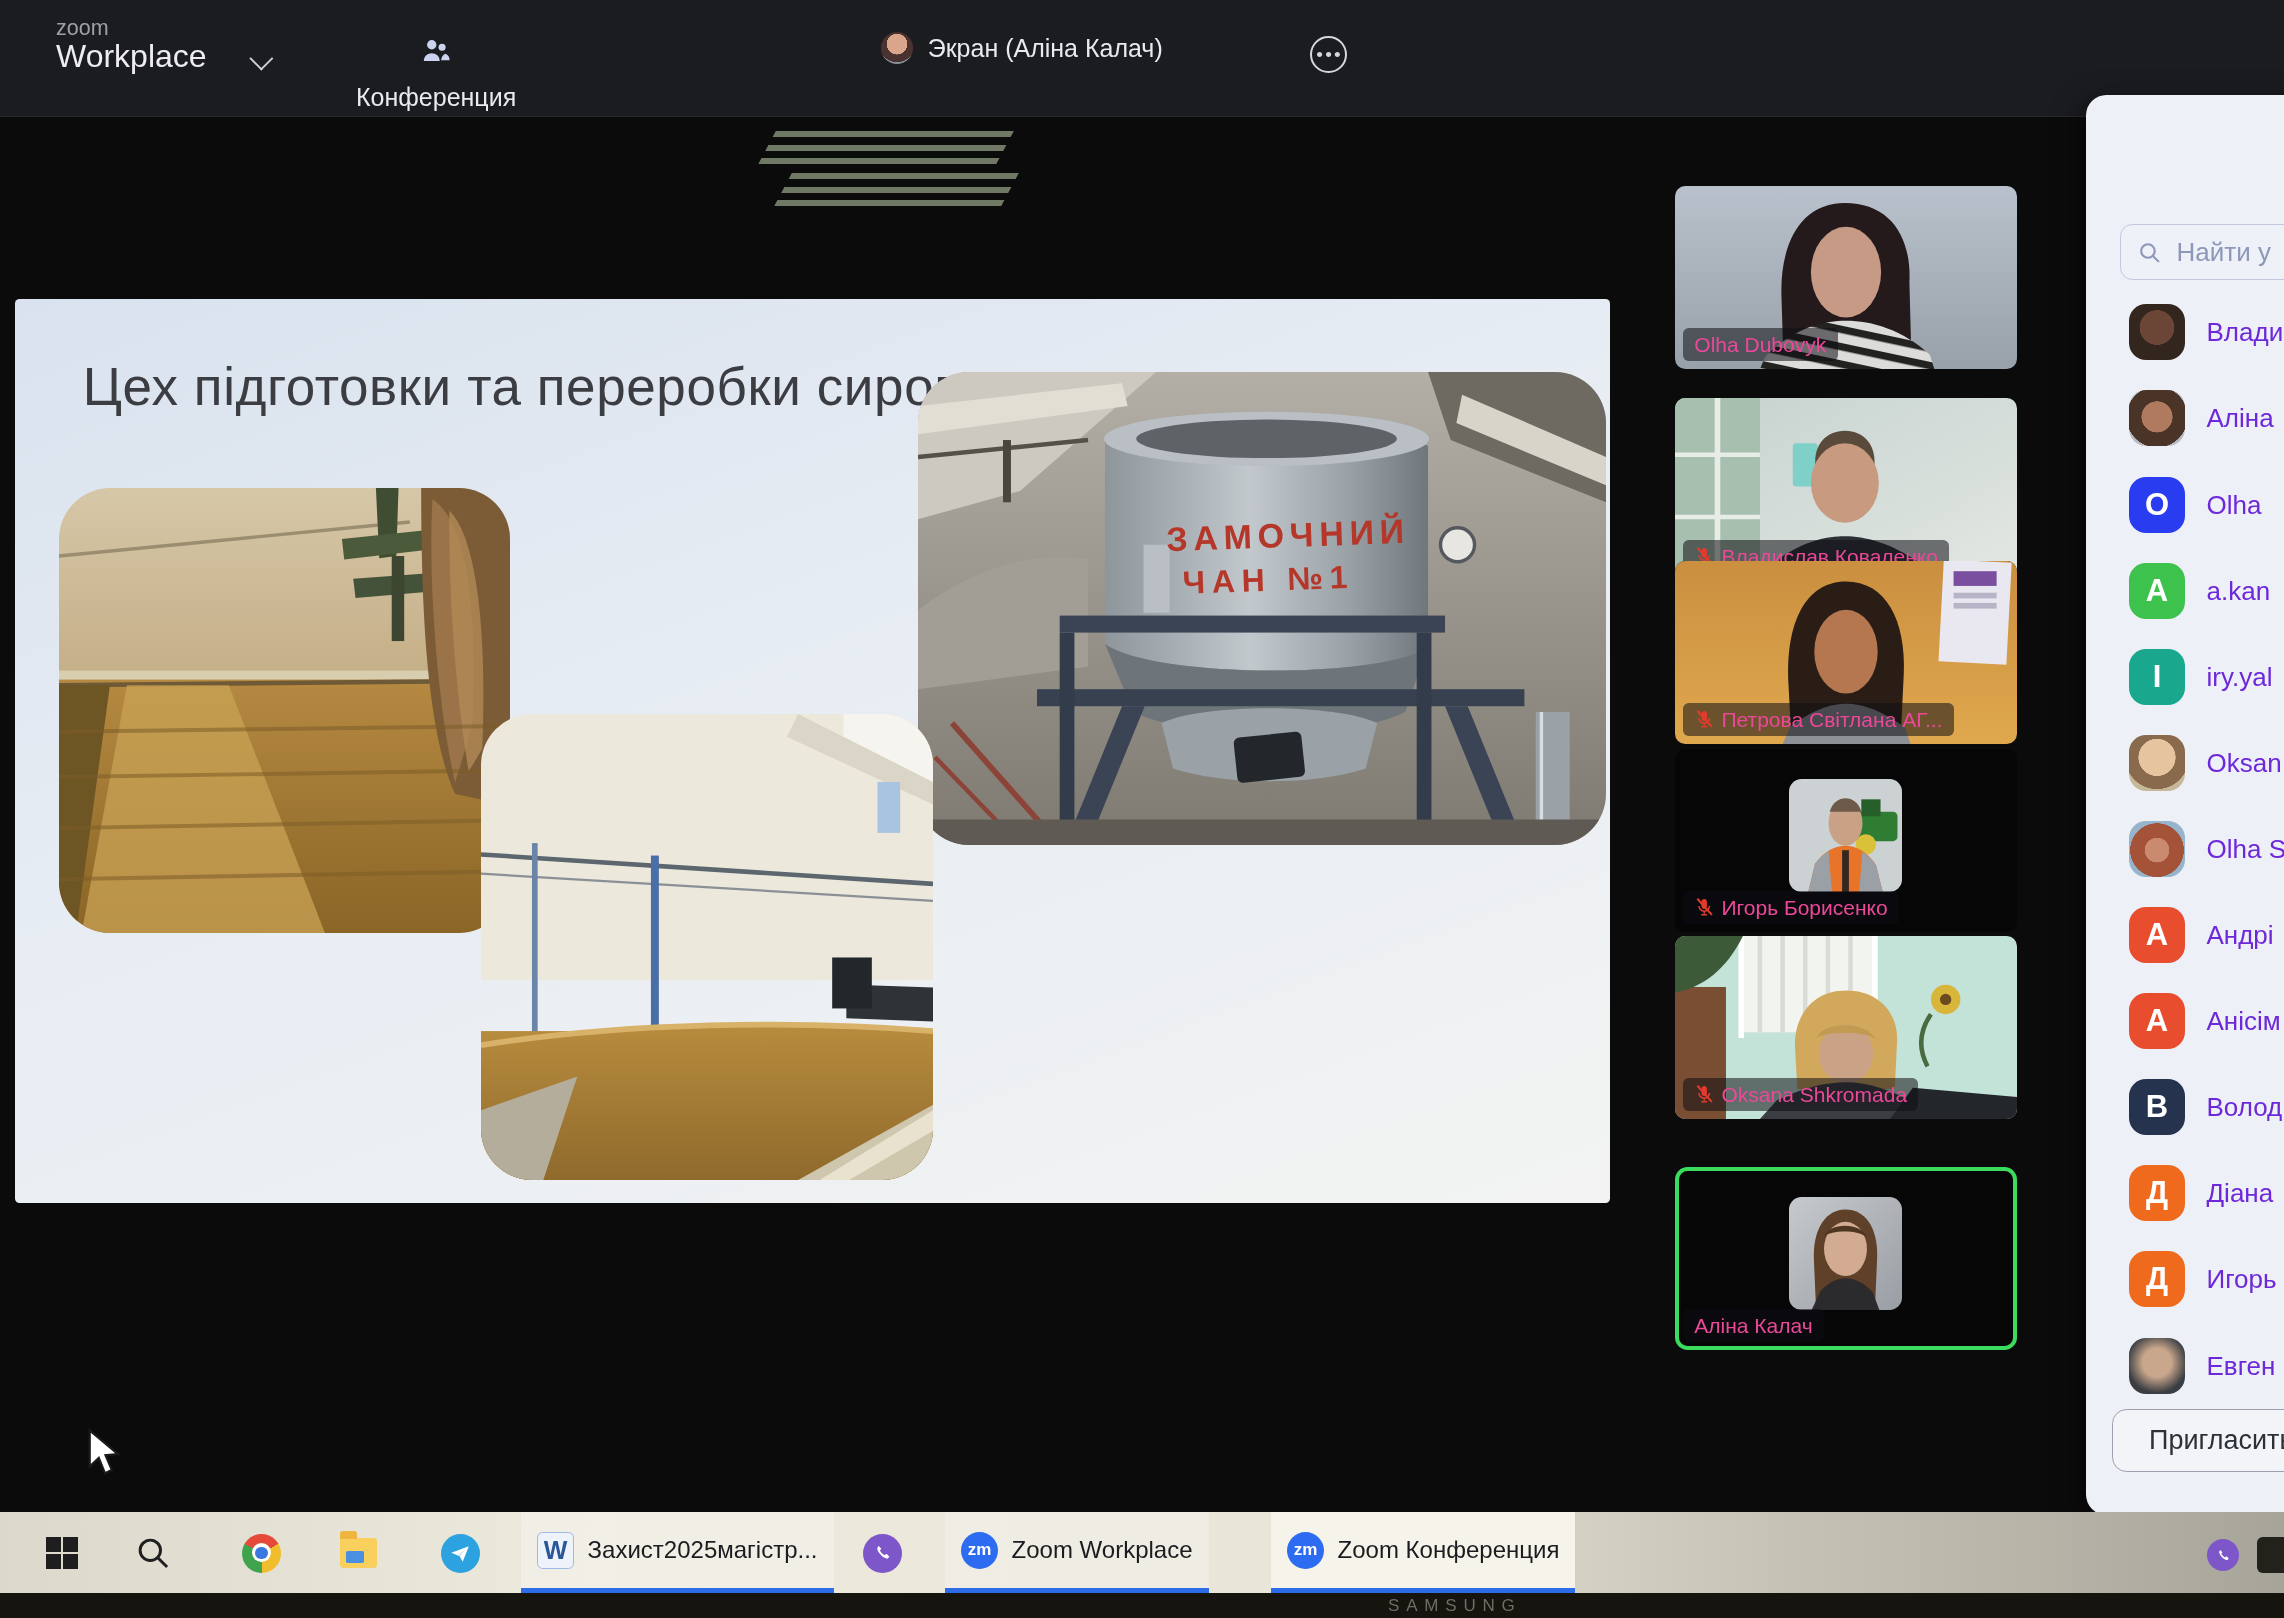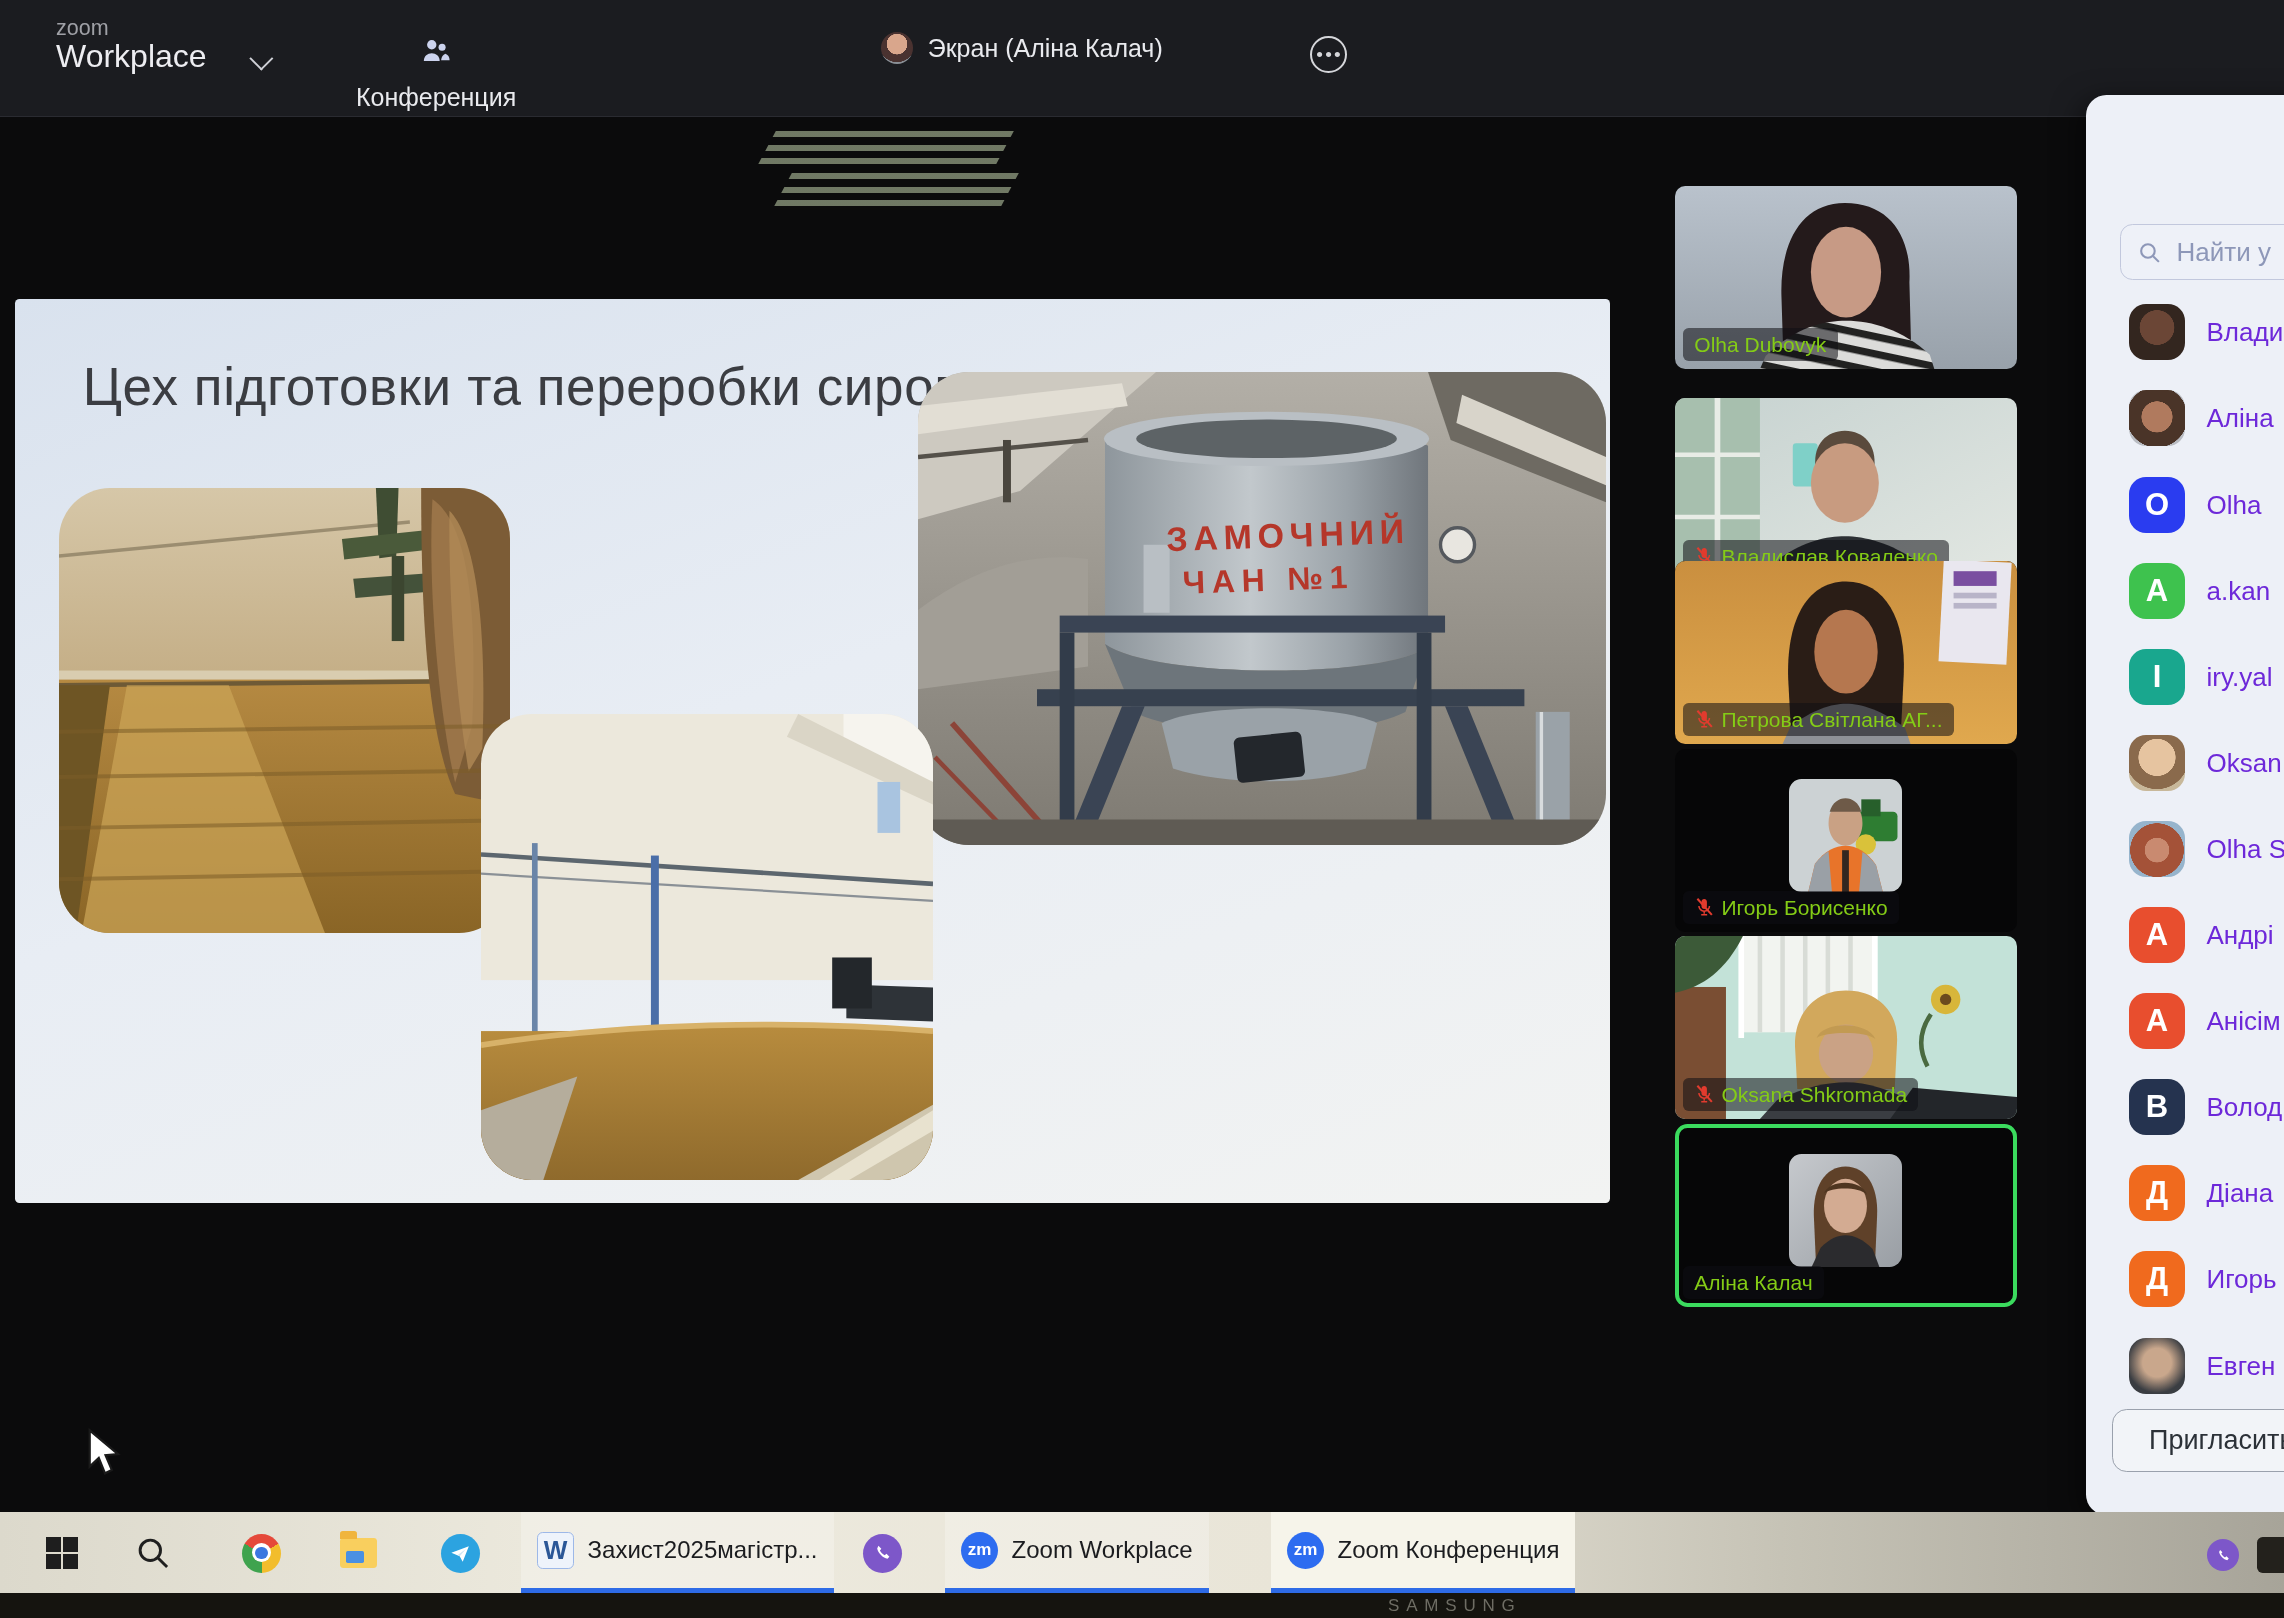--- a/index.html
+++ b/index.html
@@ -31,24 +31,24 @@
   .photo{overflow:hidden;}
   .p1{left:44px;top:189px;width:451px;height:445px;border-radius:51px;}
   .p2{left:466px;top:415px;width:452px;height:466px;border-radius:51px;z-index:2;}
   .p3{left:903px;top:73px;width:688px;height:473px;border-radius:51px;}
   .vat-label{left:249px;top:144px;transform:rotate(-2deg);color:#b5372a;font-weight:bold;text-align:left;}
   .vat-label .v1{font-size:34px;letter-spacing:5.7px;}
   .vat-label .v2{font-size:32px;letter-spacing:6.8px;margin-top:5.7px;margin-left:14.7px;}
 
   
   .tile{left:1675px;width:342px;height:183px;border-radius:10.2px;overflow:hidden;background:#060607;}
-  .tile.active{box-shadow:0 0 0 4px #3bdb5e inset;border-radius:12.5px;}
+  .tile.active{box-shadow:0 0 0 4px #3bdb5e inset;border-radius:12.5px;margin-top:43px;}
   .tile svg{display:block;}
   .namepill{position:absolute;left:8px;bottom:8px;display:flex;align-items:center;gap:6.8px;
-            background:rgba(14,15,20,.55);border-radius:5.7px;padding:4.5px 11.3px;color:#84cc16;font-size:21px;}
+            background:rgba(14,15,20,.55);border-radius:5.7px;padding:4.5px 11.3px;color:#ec4899;font-size:21px;}
   .mic{width:20.4px;height:20.4px;}
   .sqava{position:absolute;left:114px;top:29.5px;width:113px;height:113px;border-radius:12.5px;overflow:hidden;}
 
   
   .panel{left:2086px;top:95px;width:306px;height:1420px;background:#edf0f7;border-radius:20.4px;
          box-shadow:-5.7px 6.8px 28px rgba(0,0,0,.5);}
   .searchbox{left:34px;top:129px;width:266px;height:56px;border:1.7px solid #c2c8dd;border-radius:12.5px;
              display:flex;align-items:center;gap:12.5px;padding:0 16px;box-sizing:border-box;background:#eef1f8;}
   .searchbox input{border:none;outline:none;background:transparent;font-size:26px;color:#5a6584;width:181px;
                    font-family:"Liberation Sans",sans-serif;}

